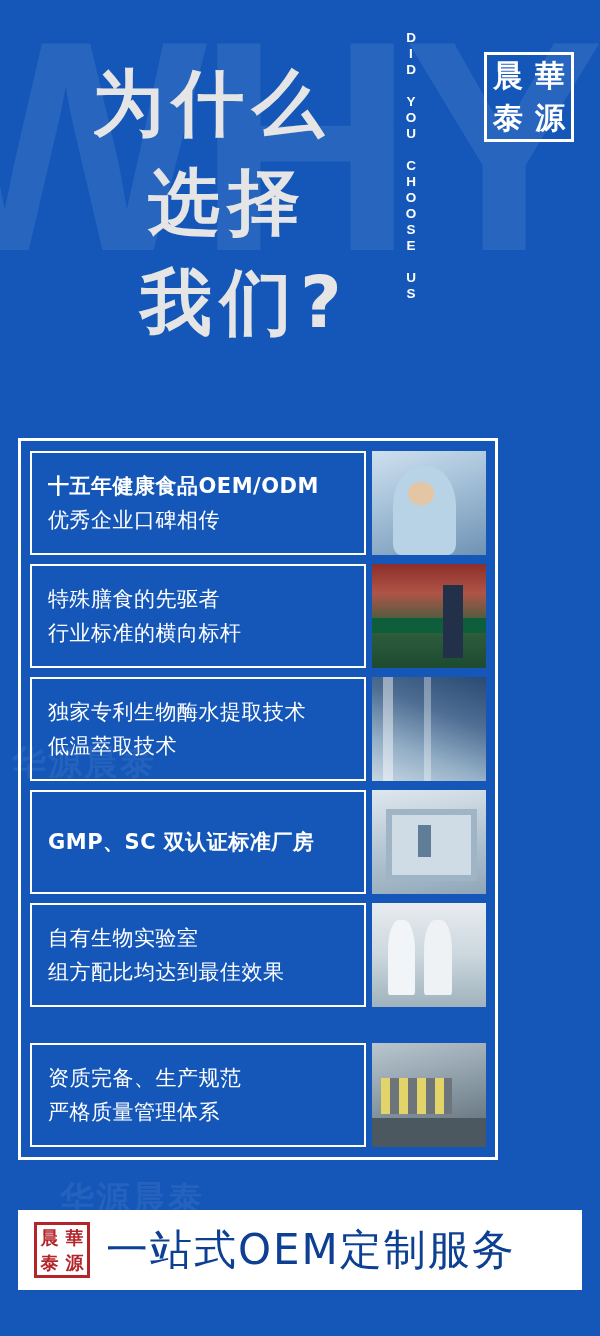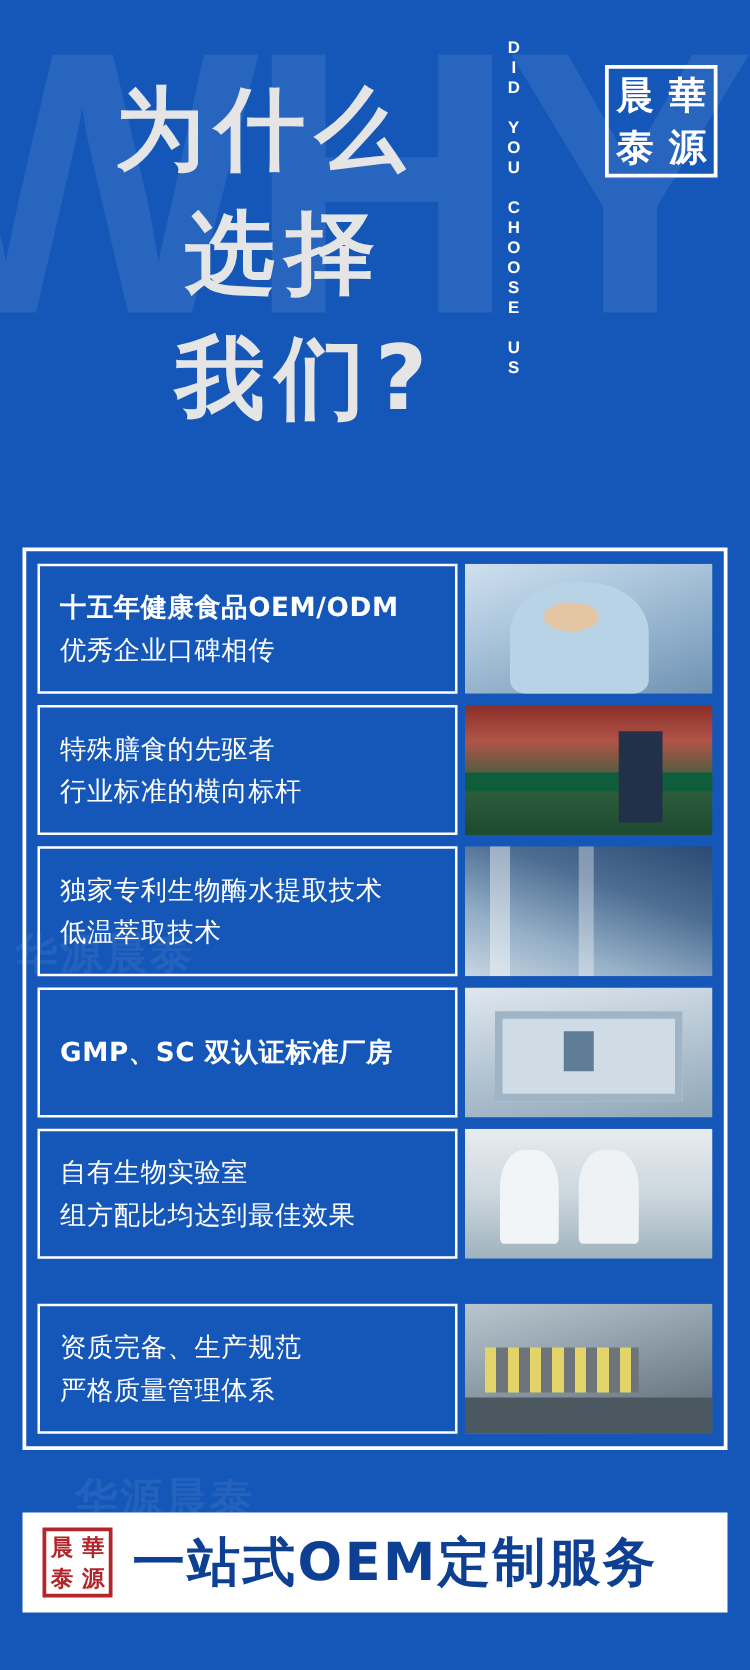--- a/index.html
+++ b/index.html
@@ -85,21 +85,21 @@
     color:#ffffff;
     font-family:"DejaVu Serif","Liberation Serif",serif;
     font-weight:bold;
     font-size:30px;
     display:flex;align-items:center;justify-content:center;
   }
   
   .panel{
     position:absolute;
     left:18px; top:438px;
-    width:564px;
+    width:480px;
     border:3px solid #ffffff;
     box-sizing:border-box;
     padding:10px 9px 10px 9px;
   }
   .row{
     display:flex;
     height:104px;
     margin-bottom:9px;
   }
   .row:last-child{margin-bottom:0;margin-top:36px;}
@@ -172,21 +172,21 @@
     color:#b3252b;
     font-family:"DejaVu Serif","Liberation Serif",serif;
     font-weight:bold;
     font-size:18px;
     display:flex;align-items:center;justify-content:center;
   }
   .footer-text{
     margin-left:16px;
     color:#0d3f93;
     font-size:42px;
-    font-weight:bold;
+    font-weight:normal;
     letter-spacing:2px;
     font-family:"DejaVu Sans","Liberation Sans",sans-serif;
     white-space:nowrap;
   }
 </style>
 </head>
 <body>
 
 <div class="why-watermark">WHY</div>
 

